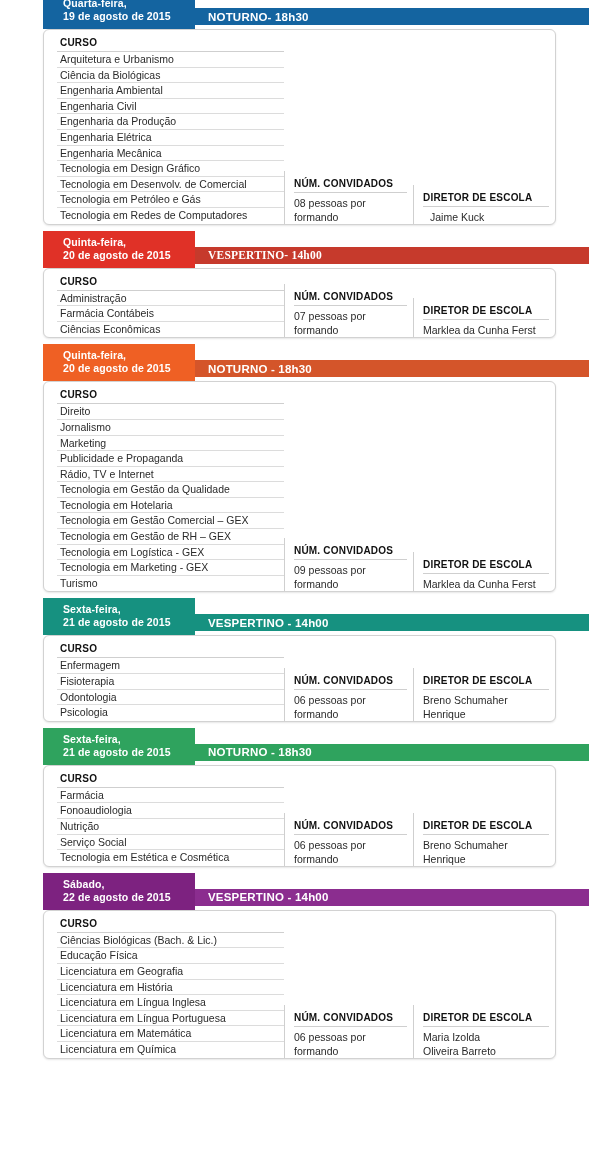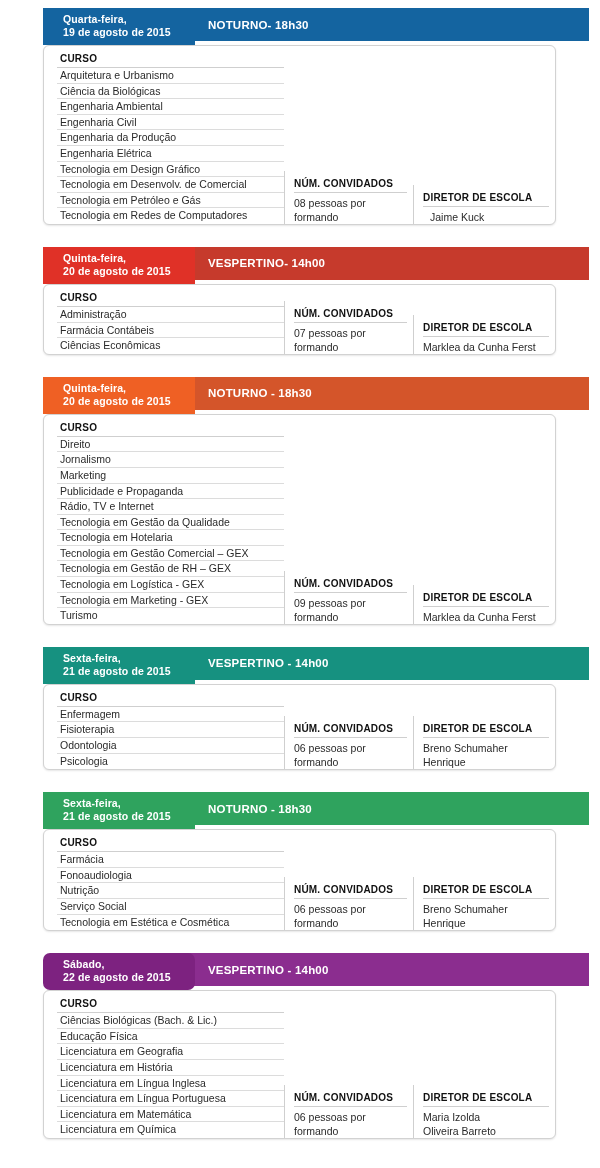--- a/index.html
+++ b/index.html
@@ -18,21 +18,21 @@
   }
 
   .section {
     position: relative;
     margin: 0 0 0 0;
   }
 
   
   .banner {
     position: relative;
-    height: 33px;
+    height: 17px;
     margin-left: 84px;
     margin-right: 11px;
     display: flex;
     align-items: center;
   }
 
   .shift-label {
     position: relative;
     z-index: 2;
     margin-left: 124px;
@@ -133,20 +133,21 @@
         <div class="card" style="margin-top: 4px;">
           <div class="card-inner">
             <div class="col-curso col-body">
               <div class="chead">CURSO</div>
               <div class="course-row">Arquitetura e Urbanismo</div>
               <div class="course-row">Ciência da Biológicas</div>
               <div class="course-row">Engenharia Ambiental</div>
               <div class="course-row">Engenharia Civil</div>
               <div class="course-row">Engenharia da Produção</div>
               <div class="course-row">Engenharia Elétrica</div>
+              <div class="course-row">Engenharia Mecânica</div>
               <div class="course-row">Tecnologia em Design Gráfico</div>
               <div class="course-row">Tecnologia em Desenvolv. de Comercial</div>
               <div class="course-row">Tecnologia em Petróleo e Gás</div>
               <div class="course-row">Tecnologia em Redes de Computadores</div>
             </div>
             <div class="col-num col-body">
               <div class="chead">NÚM. CONVIDADOS</div>
               <div class="vmid" style="flex: 1 1 auto; display: flex; flex-direction: column; justify-content: center;">
                 <div class="cell-text">
                   <span>08 pessoas por</span>
@@ -159,21 +160,21 @@
               <div style="flex: 1 1 auto; display: flex; flex-direction: column; justify-content: center; margin-left: 7px;">
                 <div class="cell-text">
                   <span>Jaime Kuck</span>
                 </div>
               </div>
             </div>
           </div>
         </div>
       </div>
       <div class="section" style="margin-top: 22px;">
-        <div class="banner" style="background: rgb(198, 58, 44);">
+        <div class="banner" style="background: rgb(198, 58, 44); font-family: Liberation Serif, serif;">
           <div class="shift-label">VESPERTINO- 14h00</div>
         </div>
         <div style="position: relative; height: 0px;">
           <div class="date-block" style="background: rgb(224, 49, 39); top: -33px;">
             <span class="d1">Quinta-feira,</span>
             <span class="d2">20 de agosto de 2015</span>
           </div>
         </div>
         <div class="card" style="margin-top: 4px;">
           <div class="card-inner">
@@ -329,21 +330,21 @@
               </div>
             </div>
           </div>
         </div>
       </div>
       <div class="section" style="margin-top: 22px;">
         <div class="banner" style="background: rgb(139, 45, 143);">
           <div class="shift-label">VESPERTINO - 14h00</div>
         </div>
         <div style="position: relative; height: 0px;">
-          <div class="date-block" style="background: rgb(125, 34, 128); top: -33px; border-radius: 7px;">
+          <div class="date-block" style="background: rgb(125, 34, 128); top: -33px;">
             <span class="d1">Sábado,</span>
             <span class="d2">22 de agosto de 2015</span>
           </div>
         </div>
         <div class="card" style="margin-top: 4px;">
           <div class="card-inner">
             <div class="col-curso col-body">
               <div class="chead">CURSO</div>
               <div class="course-row">Ciências Biológicas (Bach. &amp; Lic.)</div>
               <div class="course-row">Educação Física</div>

